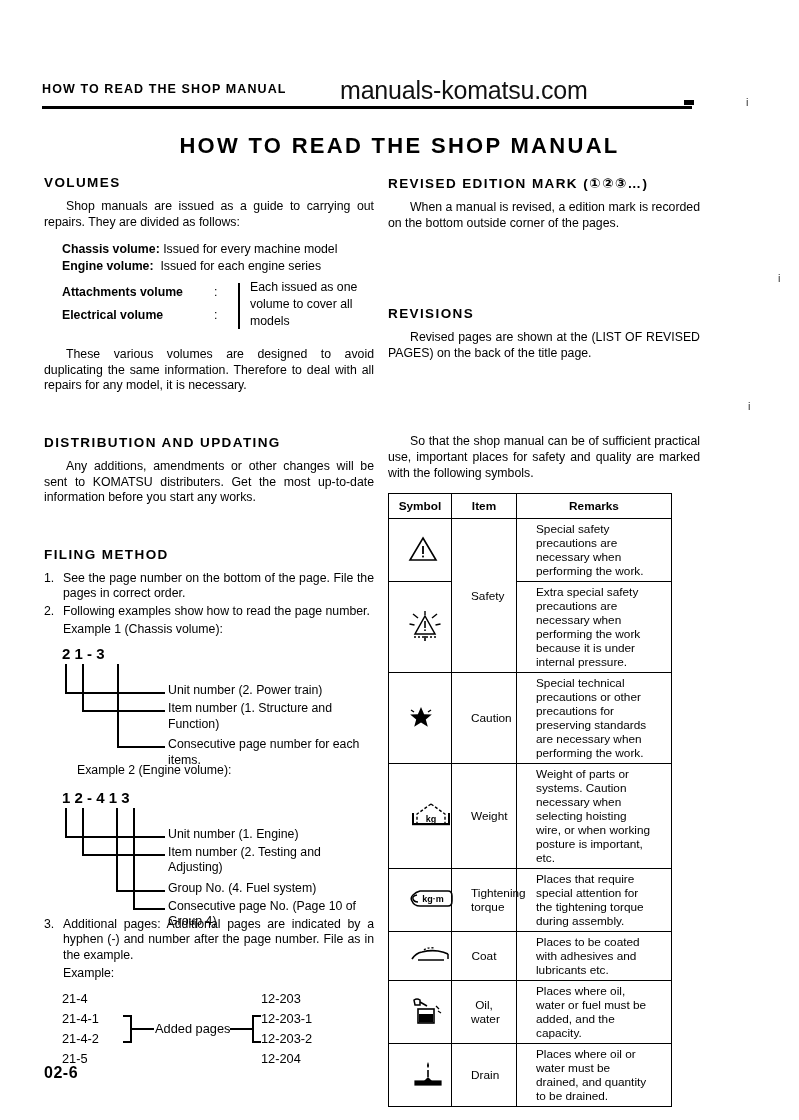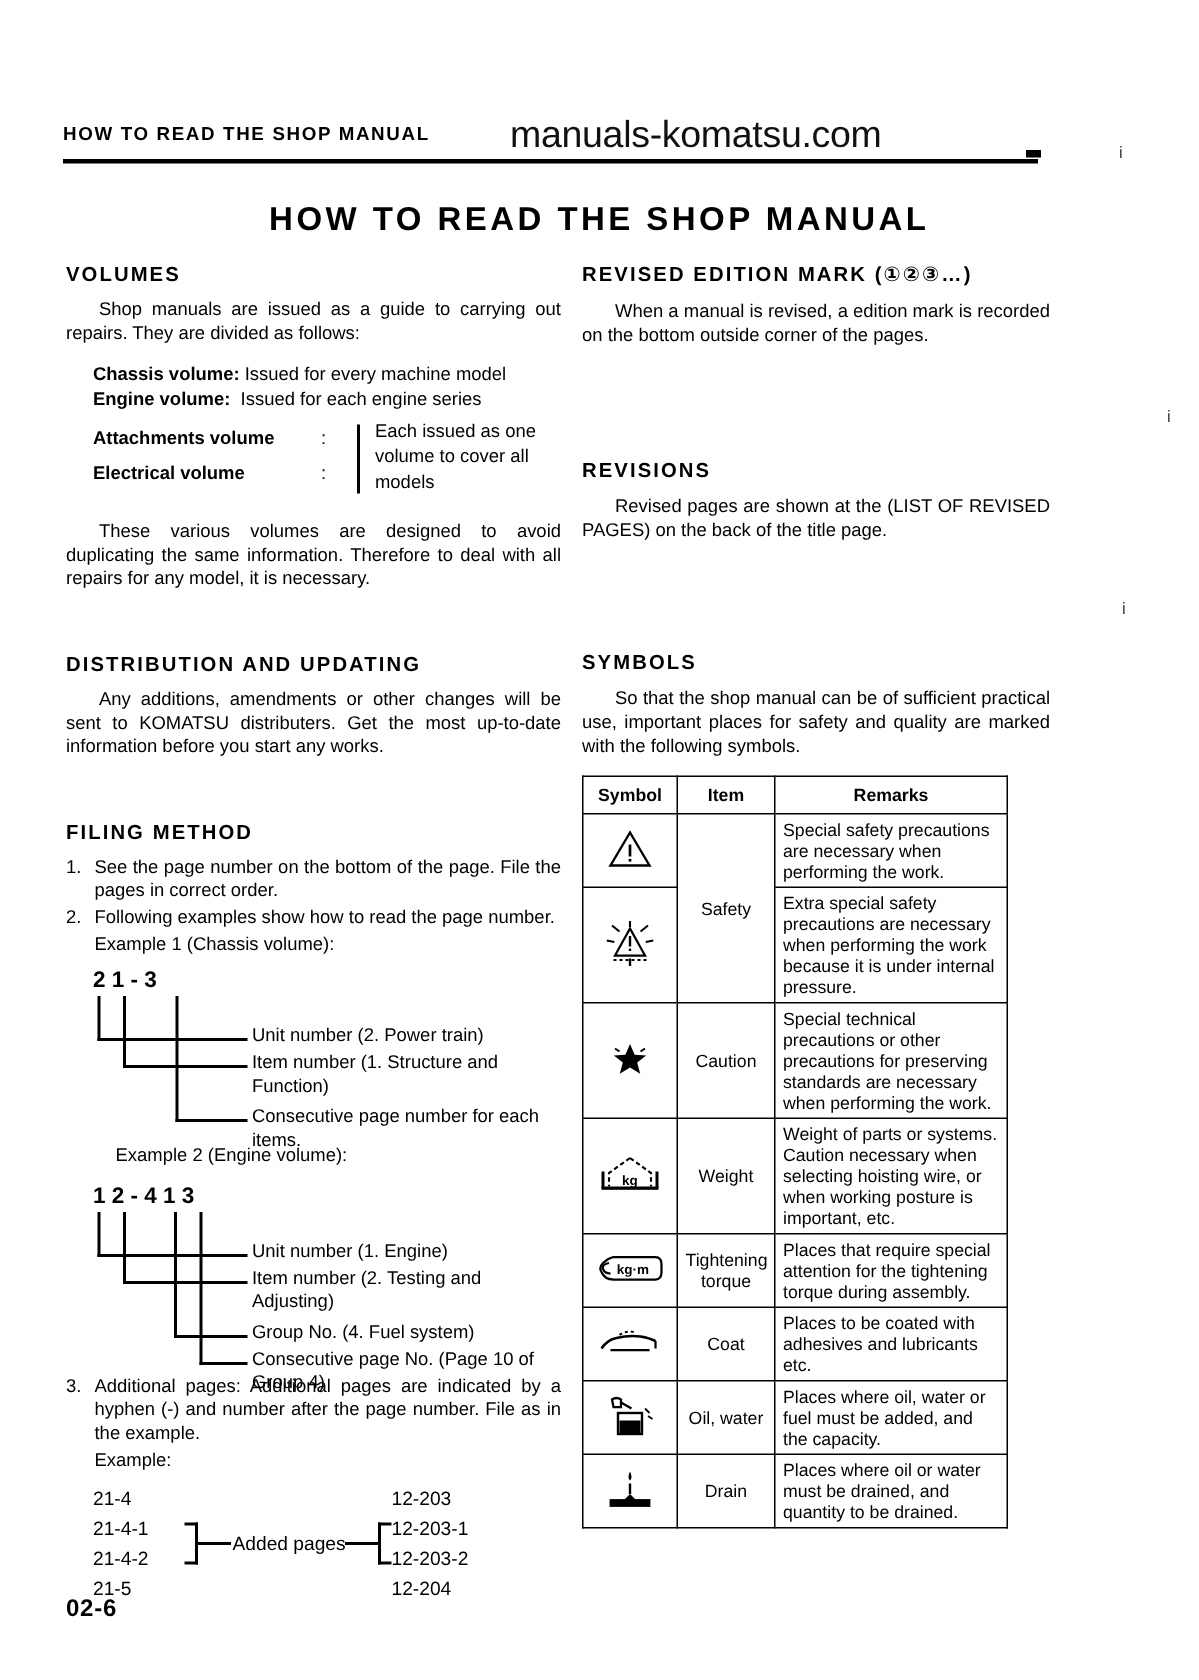--- a/index.html
+++ b/index.html
@@ -100,21 +100,21 @@
   .addwrap .brace i{position:absolute;background:#000;display:block;}
   .addwrap .addlbl{position:absolute;font-size:12.8px;}
   .addwrap .lead{position:absolute;height:2px;background:#000;}
 
   
   table.sym{
     border-collapse:collapse;width:284px;margin-top:12px;
     table-layout:fixed;
   }
   table.sym th,table.sym td{
-    border:1.5px solid #000;padding:3px 5px;vertical-align:middle;
+    border:1.5px solid #000;padding:3px 19px;vertical-align:middle;
     font-size:11.8px;line-height:14px;font-weight:normal;
   }
   table.sym th{text-align:center;font-weight:bold;padding:5px 2px;}
   .c-sym{width:58px;text-align:center;}
   .c-item{width:60px;text-align:center;}
   .c-rem{width:auto;}
   td.rem{text-align:left;vertical-align:top;padding:5px 6px;}
   td.symcell{text-align:center;padding:6px 2px;}
 
   .glyph{display:inline-block;line-height:0;}
@@ -261,21 +261,20 @@
     <h2 class="sec">REVISED EDITION MARK (①②③…)</h2>
     <p class="para ind">When a manual is revised, a edition mark is recorded on the bottom outside corner of the pages.</p>
 
     <div style="height:64px;"></div>
 
     <h2 class="sec">REVISIONS</h2>
     <p class="para ind">Revised pages are shown at the (LIST OF REVISED PAGES) on the back of the title page.</p>
 
     <div style="height:62px;"></div>
 
-    <h2 class="sec">SYMBOLS</h2>
     <p class="para ind">So that the shop manual can be of sufficient practical use, important places for safety and quality are marked with the following symbols.</p>
 
     <table class="sym">
       <thead>
         <tr>
           <th class="c-sym">Symbol</th>
           <th class="c-item">Item</th>
           <th class="c-rem">Remarks</th>
         </tr>
       </thead>

